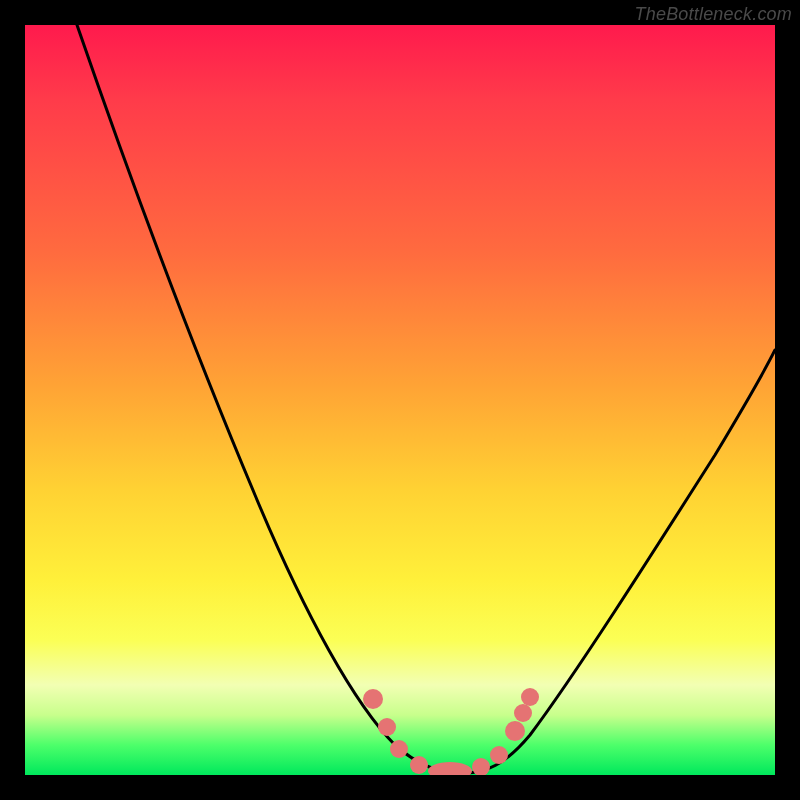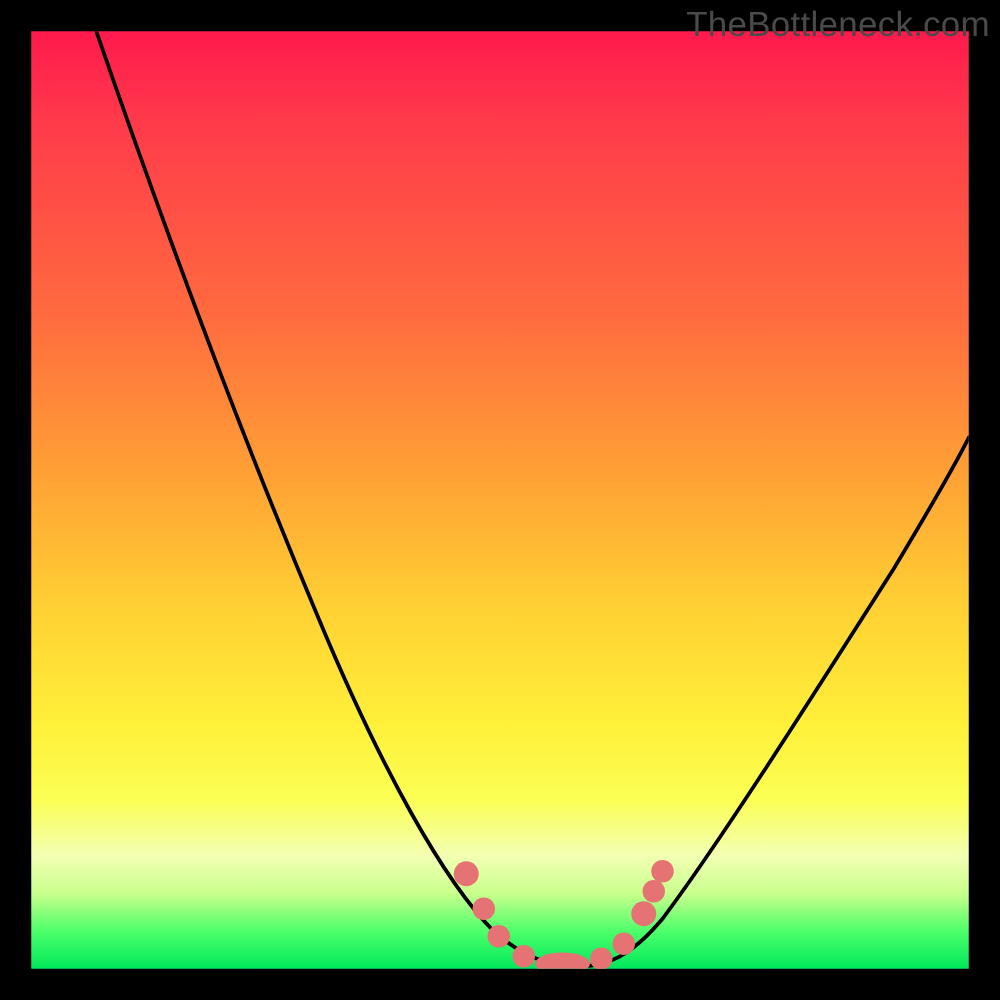--- a/index.html
+++ b/index.html
@@ -46,24 +46,25 @@
     left: 0;
     top: 0;
     width: 750px;
     height: 750px;
   }
   .watermark {
     position: absolute;
     top: 4px;
     right: 8px;
     color: #4a4a4a;
-    font-size: 28px;
+    font-size: 18px;
     font-weight: 500;
     letter-spacing: 0.2px;
     user-select: none;
+    font-style: italic;
   }
 </style>
 </head>
 <body>
 
 <div class="frame">
   <div class="plot">
     <svg viewBox="0 0 750 750">
 
       <path d="M 52 0

